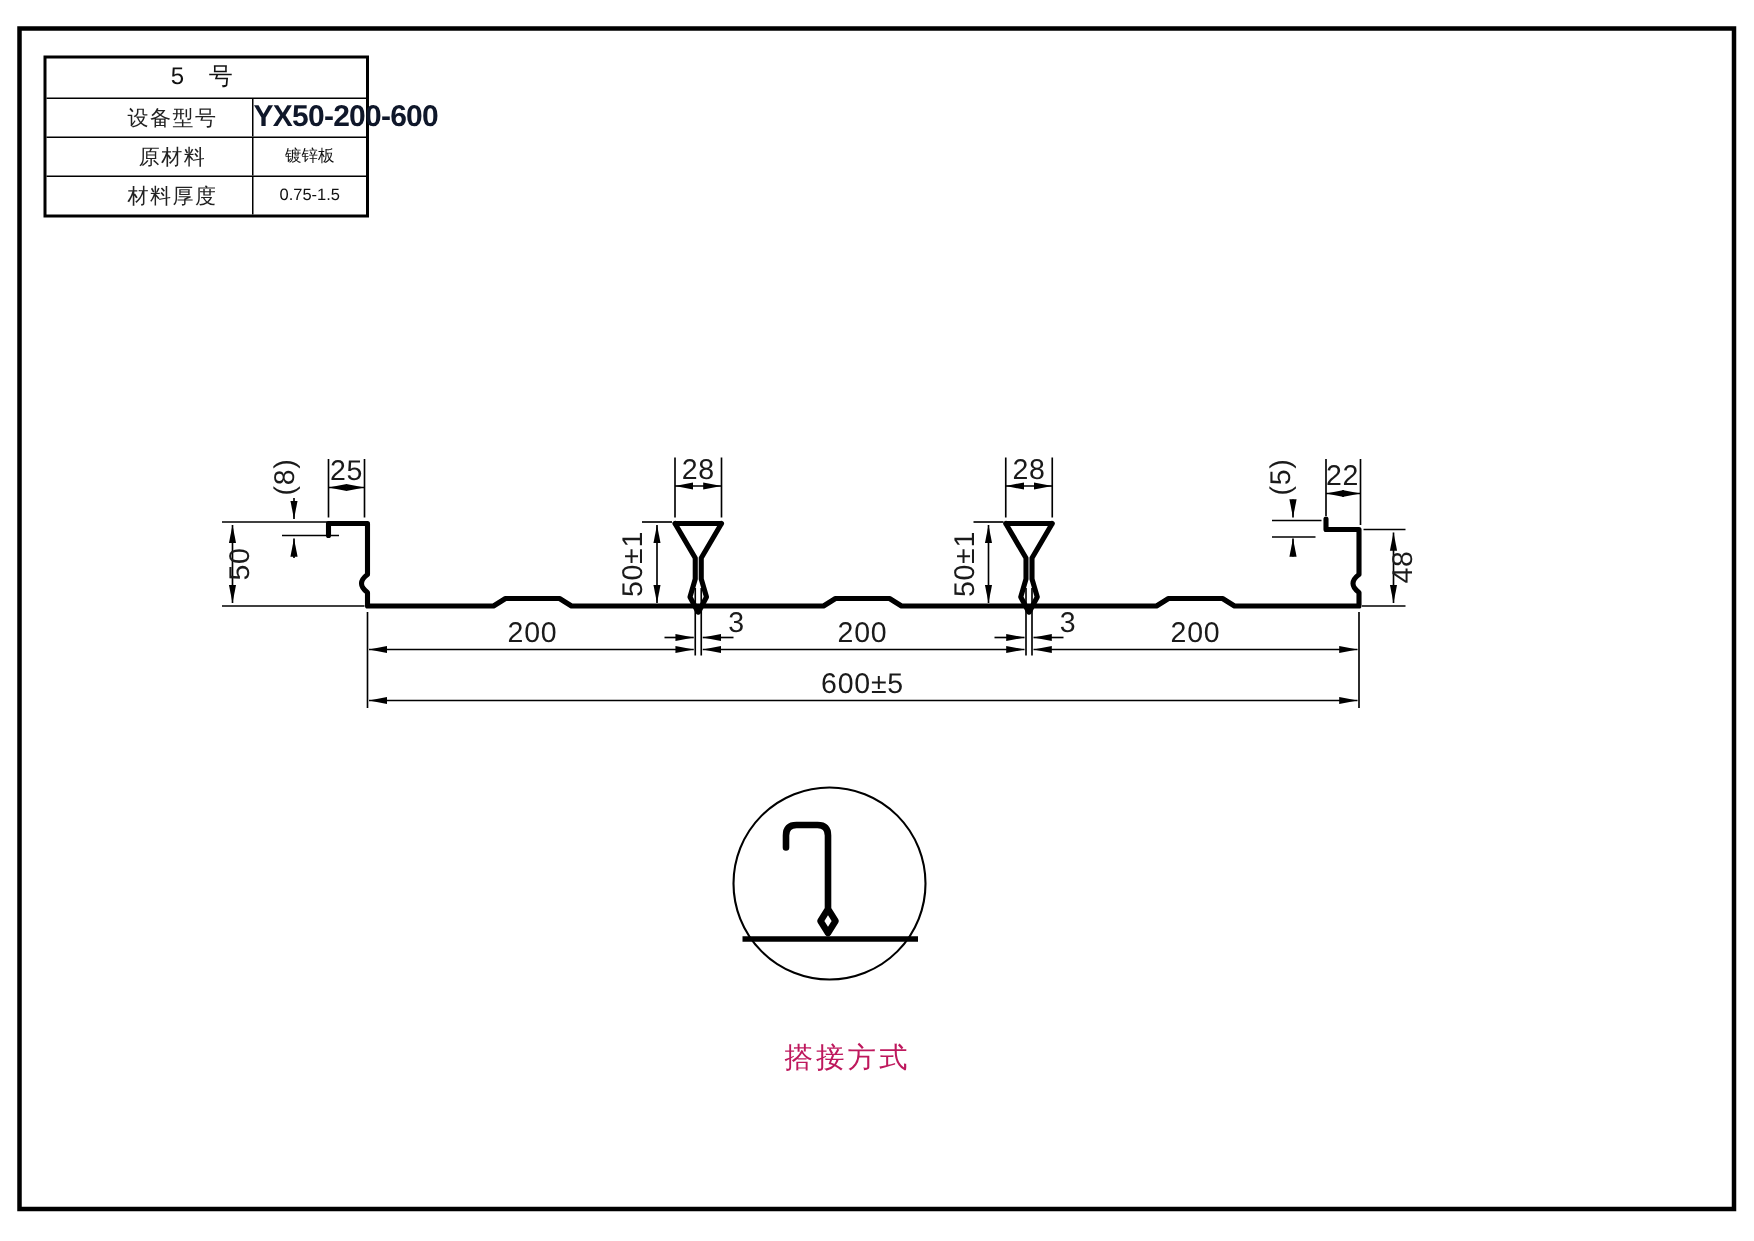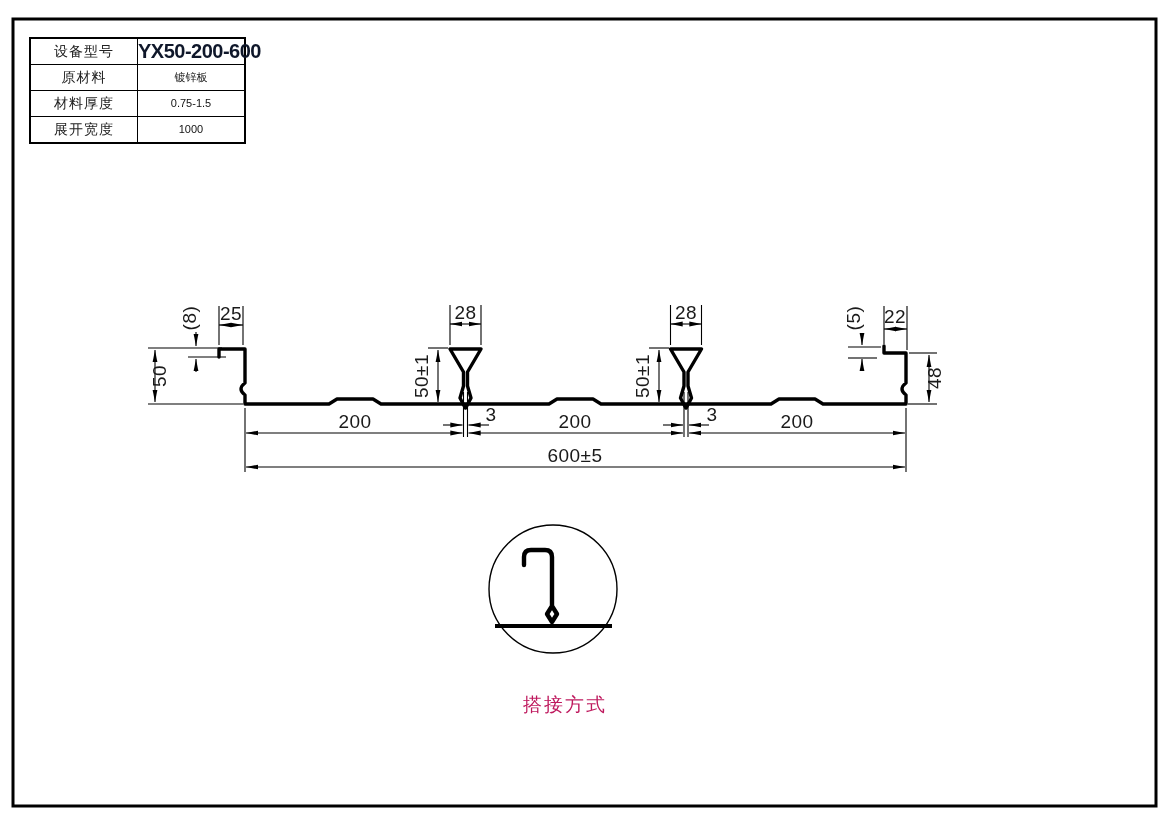--- a/index.html
+++ b/index.html
@@ -18,21 +18,21 @@
     background:#fff;
   }
   .tb-row{display:flex;border-top:1.5px solid #000;height:25px;line-height:25px;}
   .tb-row:first-child{border-top:none;}
   .tb-header{
     text-align:center;font-size:16px;letter-spacing:6px;height:26px;line-height:26px;
     color:#111;
   }
   .tb-label{
     width:106px;border-right:1.5px solid #000;text-align:center;
-    font-size:14px;color:#222;letter-spacing:1px;flex:none;
+    font-size:14px;color:#222;letter-spacing:1px;flex:none;padding-left:31px;
   }
   .tb-value{
     flex:1;text-align:center;font-size:11px;color:#111;white-space:nowrap;
   }
   .tb-value.model{
     font-size:20px;font-weight:bold;letter-spacing:-0.5px;color:#0f172a;
     overflow:visible;
   }
   
   text.dim{
@@ -168,33 +168,32 @@
 
     <g>
       <circle cx="553" cy="589" r="64" fill="none" stroke="#000" stroke-width="1.4"></circle>
       <line x1="495" y1="626" x2="612" y2="626" stroke="#000" stroke-width="3.8"></line>
       <path d="M 524 565 L 524 557 Q 524 550 531 550 L 545 550 Q 552 550 552 557
                L 552 606 L 547 614 L 552 622 M 552 606 L 557 614 L 552 622" fill="none" stroke="#000" stroke-width="4.4" stroke-linejoin="round" stroke-linecap="round"></path>
     </g>
   </svg>
 
   <div class="title-block">
+    <div class="tb-row tb-header">
+      <div style="width:100%">5 号</div>
+    </div>
     <div class="tb-row">
       <div class="tb-label">设备型号</div>
       <div class="tb-value model">YX50-200-600</div>
     </div>
     <div class="tb-row">
       <div class="tb-label">原材料</div>
       <div class="tb-value">镀锌板</div>
     </div>
     <div class="tb-row">
       <div class="tb-label">材料厚度</div>
       <div class="tb-value">0.75-1.5</div>
     </div>
-    <div class="tb-row">
-      <div class="tb-label">展开宽度</div>
-      <div class="tb-value">1000</div>
-    </div>
   </div>
 
   <div class="lap-caption">搭接方式</div>
 
 </div>
 
 </body></html>

